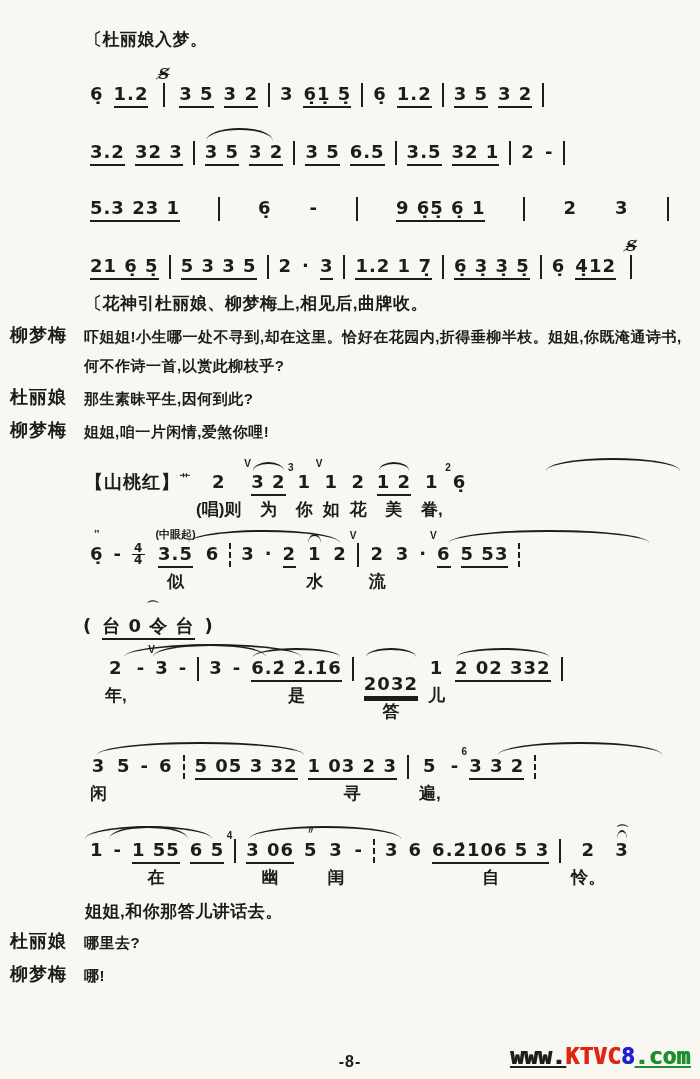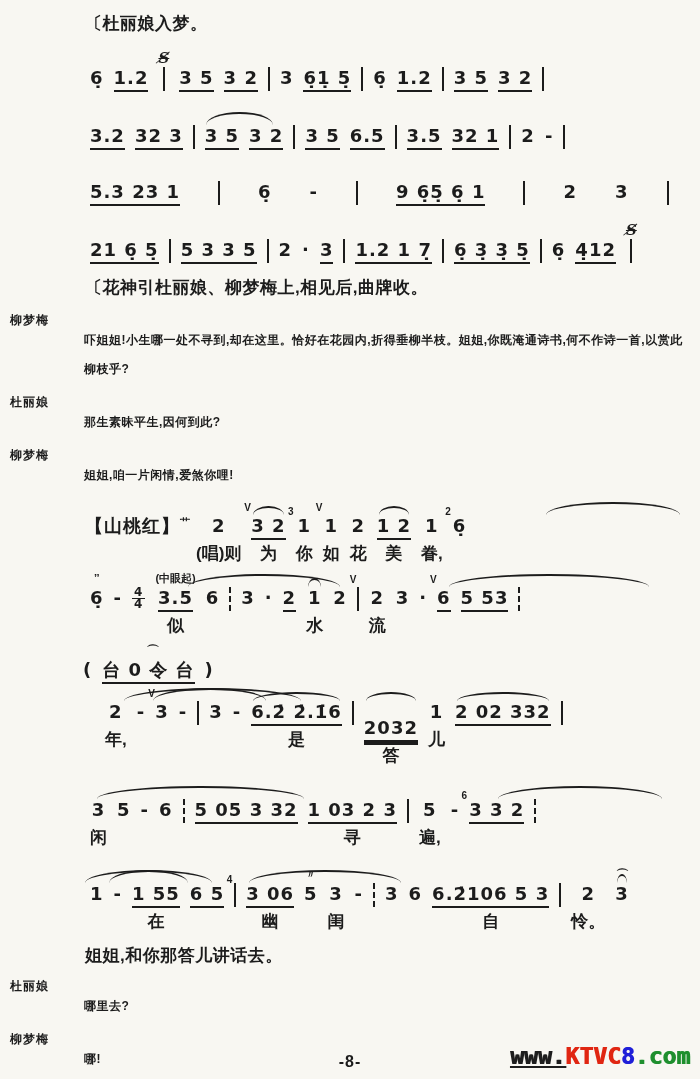--- a/index.html
+++ b/index.html
@@ -6,27 +6,27 @@
     --ink:#1c1c1c; --paper:#f8f7f2;
     --wm-www:#1e1e1e; --wm-ktvc:#e02612; --wm-eight:#1f1fd8; --wm-com:#1e8f2e;
   }
   *{box-sizing:border-box; margin:0; padding:0;}
   html,body{width:700px; overflow:hidden;}
   body{
     background:var(--paper); color:var(--ink);
     font-family:"Liberation Sans","DejaVu Sans",sans-serif;
     font-weight:700;
   }
-  .page{position:relative; width:700px; height:1079px; padding:10px 8px 0 0; overflow:hidden;}
+  .page{position:relative; width:700px; height:1079px; padding:26px 8px 0 0; overflow:hidden;}
 
   
   .stage{margin-left:85px; font-size:17px; line-height:24px; letter-spacing:.5px;}
   .drow{display:flex; margin:4px 0 2px 10px; line-height:29px;}
-  .spk{width:74px; flex:0 0 74px; font-weight:800; font-size:12px; letter-spacing:1px;}
-  .dtxt{flex:1; font-size:12px; letter-spacing:.5px; margin-right:6px;margin-top:20px;}
+  .spk{width:74px; flex:0 0 74px; font-weight:800; font-size:18px; letter-spacing:1px;font-family:Liberation Mono, monospace;}
+  .dtxt{flex:1; font-size:15px; letter-spacing:.5px; margin-right:6px;}
 
   
   .mline{position:relative; display:flex; align-items:flex-start; white-space:nowrap; margin-left:85px;}
   .tok{display:inline-flex; flex-direction:column; align-items:center; margin:0 5px; position:relative;}
   .tk-above{height:16px; line-height:16px; font-size:11px; display:flex; align-items:flex-end; justify-content:center; white-space:nowrap; overflow:visible;}
   .tk-main{position:relative; height:26px; line-height:24px; font-size:18px; font-weight:700; letter-spacing:1px; font-family:"DejaVu Sans",sans-serif; padding-bottom:1px;}
   .tk-lyr{height:28px; line-height:28px; font-size:17px; font-weight:700; white-space:nowrap;}
   .u1{border-bottom:2px solid var(--ink);}
   .u2{border-bottom:2px solid var(--ink); box-shadow:0 3px 0 var(--ink);margin-top:16px;}
   .vline{display:block; width:2px; height:24px; background:var(--ink); margin-top:1px;}
@@ -58,21 +58,21 @@
   #ml9{margin-top:14px;}
   #cont{margin-top:8px;}
 
   
   .pagenum{position:absolute; bottom:8px; left:50%; transform:translateX(-50%); font-size:16px; font-weight:700; letter-spacing:1px;}
   .wm{position:absolute; bottom:10px; right:10px; font-family:"DejaVu Sans Mono",monospace; font-weight:800; font-size:23px; letter-spacing:0px;}
   .wm span{text-shadow:1px 0 0 currentColor;}
   .wm-www{color:var(--wm-www);text-decoration:underline;}
   .wm-ktvc{color:var(--wm-ktvc);}
   .wm-eight{color:var(--wm-eight);}
-  .wm-com{color:var(--wm-com);}
+  .wm-com{color:var(--wm-com);text-decoration:underline;}
 </style>
 </head>
 <body>
 
 <div class="page">
 
   <div id="sd1" class="stage">〔杜丽娘入梦。</div>
 
   <div id="ml0" class="mline nolyr">
       <span class="tok">

